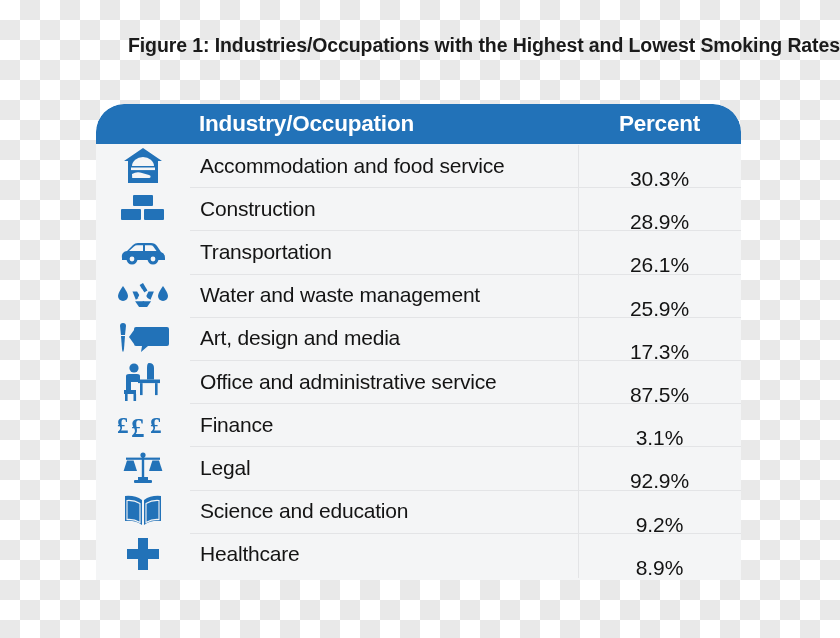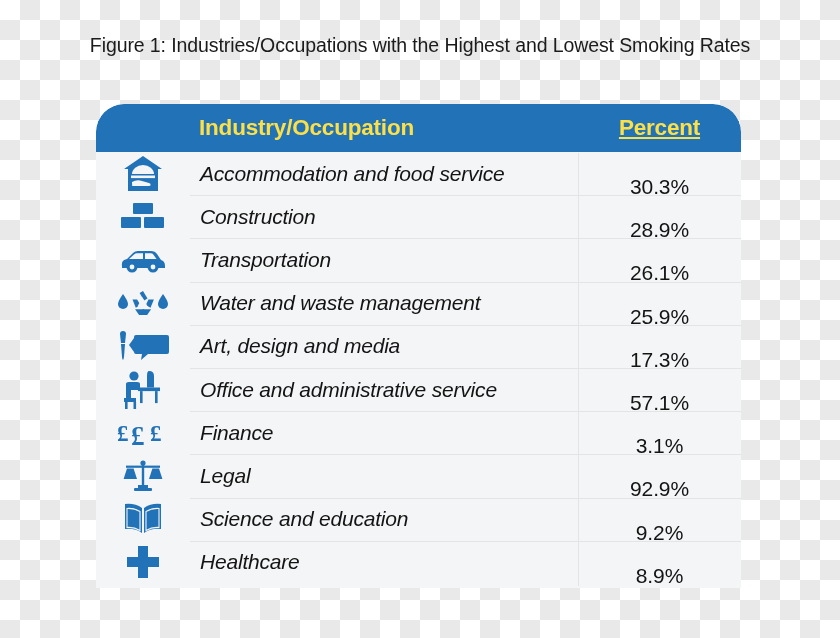--- a/index.html
+++ b/index.html
@@ -20,65 +20,64 @@
     background-position: 0 0, 20px 20px;
     position: relative;
   }
 
   
   #figure-title {
     position: absolute;
     top: 34px;
     left: 0;
     width: 840px;
-    text-align: center;
+    text-align: right;
     font-size: 19.5px;
-    font-weight: 400;
+    font-weight: 700;
     color: #1b1b1b;
     letter-spacing: -0.1px;
     white-space: nowrap;
   }
 
   
   #table-card {
     position: absolute;
     left: 96px;
     top: 104px;
     width: 645px;
     border-radius: 28px 28px 0 0;
     overflow: hidden;
   }
 
   
   #table-header {
     position: relative;
-    height: 48px;
+    height: 40px;
     background: #2272b8;
     border-radius: 28px 28px 0 0;
     display: flex;
     align-items: center;
-    color: #fde047;
+    color: #ffffff;
     font-weight: bold;
   }
   #header-industry {
     position: absolute;
     left: 103px;
     font-size: 22.5px;
     letter-spacing: -0.2px;
     white-space: nowrap;
   }
   #header-percent {
     position: absolute;
     left: 482px;
     width: 163px;
     text-align: center;
     font-size: 22.5px;
     letter-spacing: -0.2px;
     white-space: nowrap;
-    text-decoration: underline;
   }
 
   
   #table-body {
     background: #f4f5f6;
     padding-bottom: 4px;
   }
 
   .table-row {
     position: relative;
@@ -108,21 +107,20 @@
   .cell-icon svg { display: block; }
 
   
   .cell-label {
     flex: 1 1 auto;
     padding-left: 10px;
     font-size: 21px;
     color: #141414;
     letter-spacing: -0.2px;
     white-space: nowrap;
-    font-style: italic;
   }
 
   
   .cell-percent {
     flex: 0 0 163px;
     width: 163px;
     text-align: center;
     font-size: 21px;
     color: #141414;
     position: relative;
@@ -236,21 +234,21 @@
           <path d="M1 27 l12 0 l0 4 l-12 0 Z"></path>
           <path d="M2 31 l2.6 0 l0 7 l-2.6 0 Z"></path>
           <path d="M10.5 31 l2.6 0 l0 7 l-2.6 0 Z"></path>
           <path d="M15 16.5 l22 0 l0 3.6 l-22 0 Z"></path>
           <path d="M17 20.1 l2.6 0 l0 12 l-2.6 0 Z"></path>
           <path d="M32 20.1 l2.6 0 l0 12 l-2.6 0 Z"></path>
           <path d="M26 0 q5 0 5 5 l0 11.5 l-7 0 l0 -11.5 q0 -5 2 -5 Z"></path>
         </svg>
       </div>
       <div class="cell-label">Office and administrative service</div>
-      <div class="cell-percent">57.1%</div>
+      <div class="cell-percent">87.5%</div>
     </div>
 
     <div class="table-row">
       <div class="cell-icon">
         <svg width="52" height="32" viewBox="0 0 52 32" fill="#2272b8">
           <text x="0" y="24" font-family="'Liberation Serif', serif" font-size="23" font-weight="bold" fill="#2272b8">£</text>
           <text x="14" y="28" font-family="'Liberation Serif', serif" font-size="27" font-weight="bold" fill="#2272b8">£</text>
           <text x="33" y="24" font-family="'Liberation Serif', serif" font-size="23" font-weight="bold" fill="#2272b8">£</text>
         </svg>
       </div>

